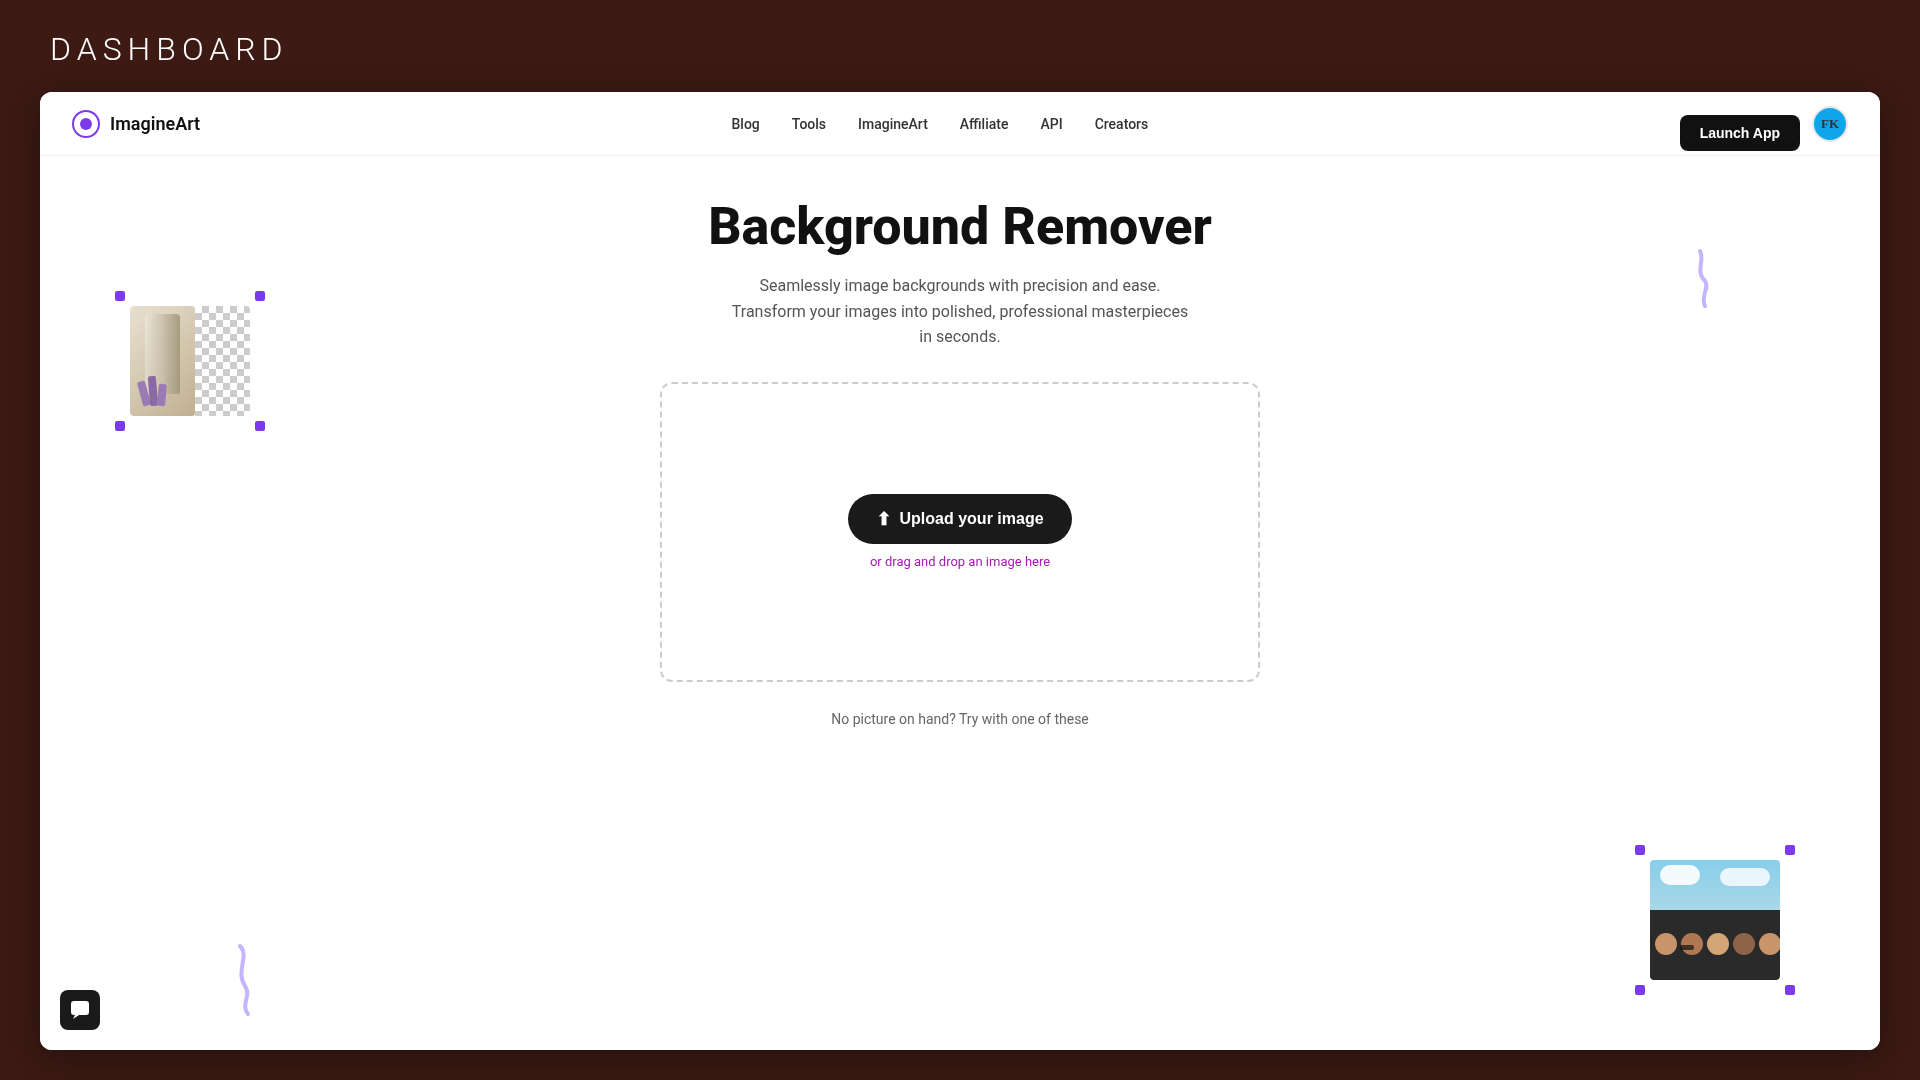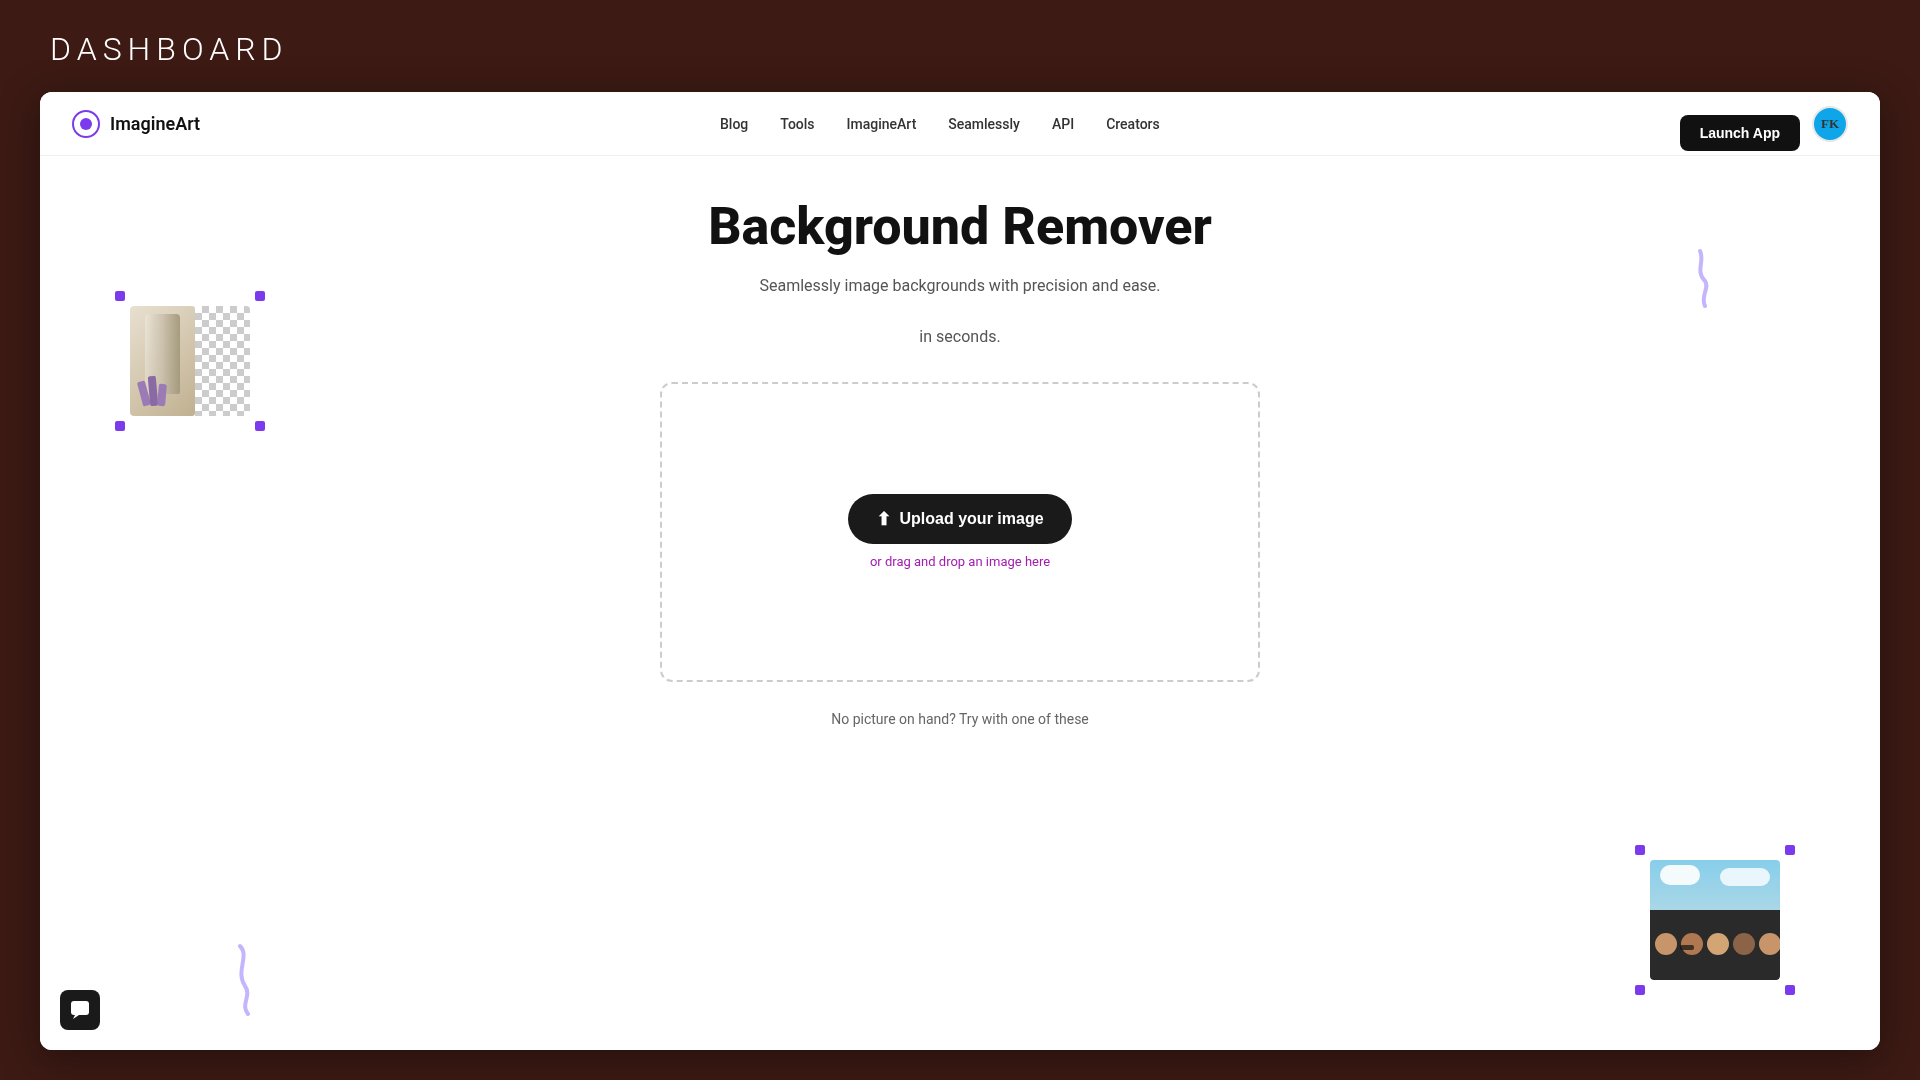--- a/index.html
+++ b/index.html
@@ -286,21 +286,21 @@
         <circle cx="14" cy="14" r="13" stroke="#7c3aed" stroke-width="2" fill="none"></circle>
         <circle cx="14" cy="14" r="6" fill="#7c3aed"></circle>
       </svg>
       <span class="logo-text">ImagineArt</span>
     </div>
 
     <div class="nav-links">
       <a class="nav-link">Blog</a>
       <a class="nav-link">Tools</a>
       <a class="nav-link">ImagineArt</a>
-      <a class="nav-link">Seamlessly</a>
+      <a class="nav-link">Affiliate</a>
       <a class="nav-link">API</a>
       <a class="nav-link">Creators</a>
     </div>
 
     <div class="nav-actions">
       <button class="launch-btn">Launch App</button>
       <div class="avatar">FK</div>
     </div>
   </nav>
 
@@ -372,21 +372,21 @@
 
           <div style="position:absolute; bottom:30px; left:30px; width:14px; height:5px; background:#111; border-radius:2px; opacity:0.7;"></div>
         </div>
       </div>
     </div>
 
     <h1 class="page-title">Background Remover</h1>
 
     <p class="page-subtitle">
       <span>Seamlessly image backgrounds with precision and ease.</span><br>
-      <br>
+      <span>Transform your images into polished, professional masterpieces</span><br>
       <span>in seconds.</span>
     </p>
 
     <div class="upload-area">
       <button class="upload-btn">
         <span class="upload-icon">⬆</span>
         <span>Upload your image</span>
       </button>
       <span class="drag-drop-text">or drag and drop an image here</span>
     </div>

